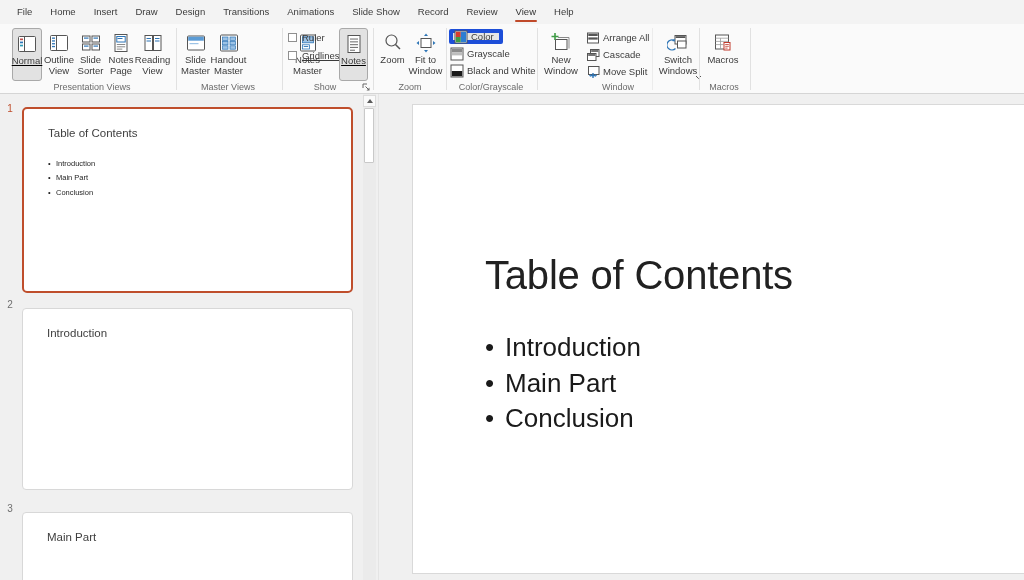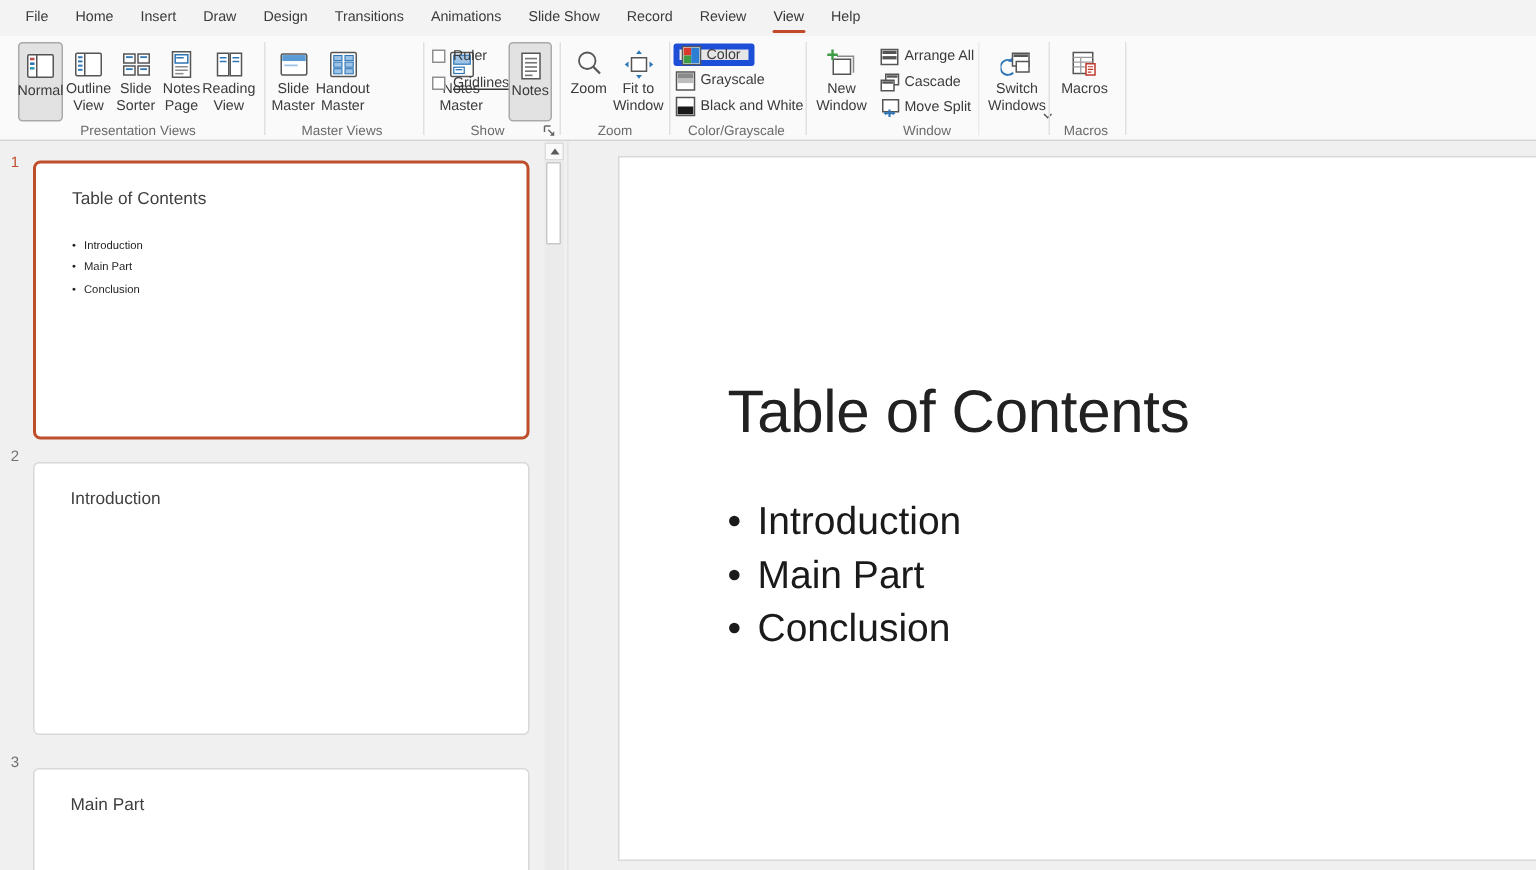--- a/index.html
+++ b/index.html
@@ -21,21 +21,21 @@
     background:#fafafa; border-bottom:1px solid #d5d5d5; }
   .rsep { position:absolute; top:4px; height:62px; width:1px; background:#e1e1e1; }
   .grouplabel { position:absolute; top:58px; transform:translateX(-50%);
     font-size:9px; color:#6a6a6a; white-space:nowrap;text-align:center; }
 
   .bigbtn { position:absolute; top:4px; height:53px; display:flex; flex-direction:column;
     align-items:center; justify-content:flex-start; border-radius:3px; padding-top:3px;
     cursor:default; }
   .bigbtn .icon { height:24px; display:flex; align-items:center; justify-content:center; }
   .bigbtn .blabel { font-size:9.5px; line-height:10.5px; color:#3b3b3b; text-align:center; }
-  .bigbtn.selected { background:#e2e2e2; border:1px solid #a9a9a9; }
+  .bigbtn.selected { background:#e2e2e2; border:1px solid #a9a9a9;text-decoration:underline; }
 
   .smallbtn { position:absolute; height:15px; display:flex; align-items:center;
     font-size:9.5px; color:#3b3b3b; white-space:nowrap; cursor:default; }
   .smallbtn .sicon { width:15px; height:14px; margin-right:3px; display:flex;
     align-items:center; justify-content:center; }
   .smallbtn.selected { background:#e6e6e6; border:4px solid #1d4ed8; border-radius:2px;
     padding-right:5px; }
 
   .checkrow { position:absolute; height:13px; display:flex; align-items:center;
     font-size:9.5px; color:#3b3b3b; cursor:default; }

